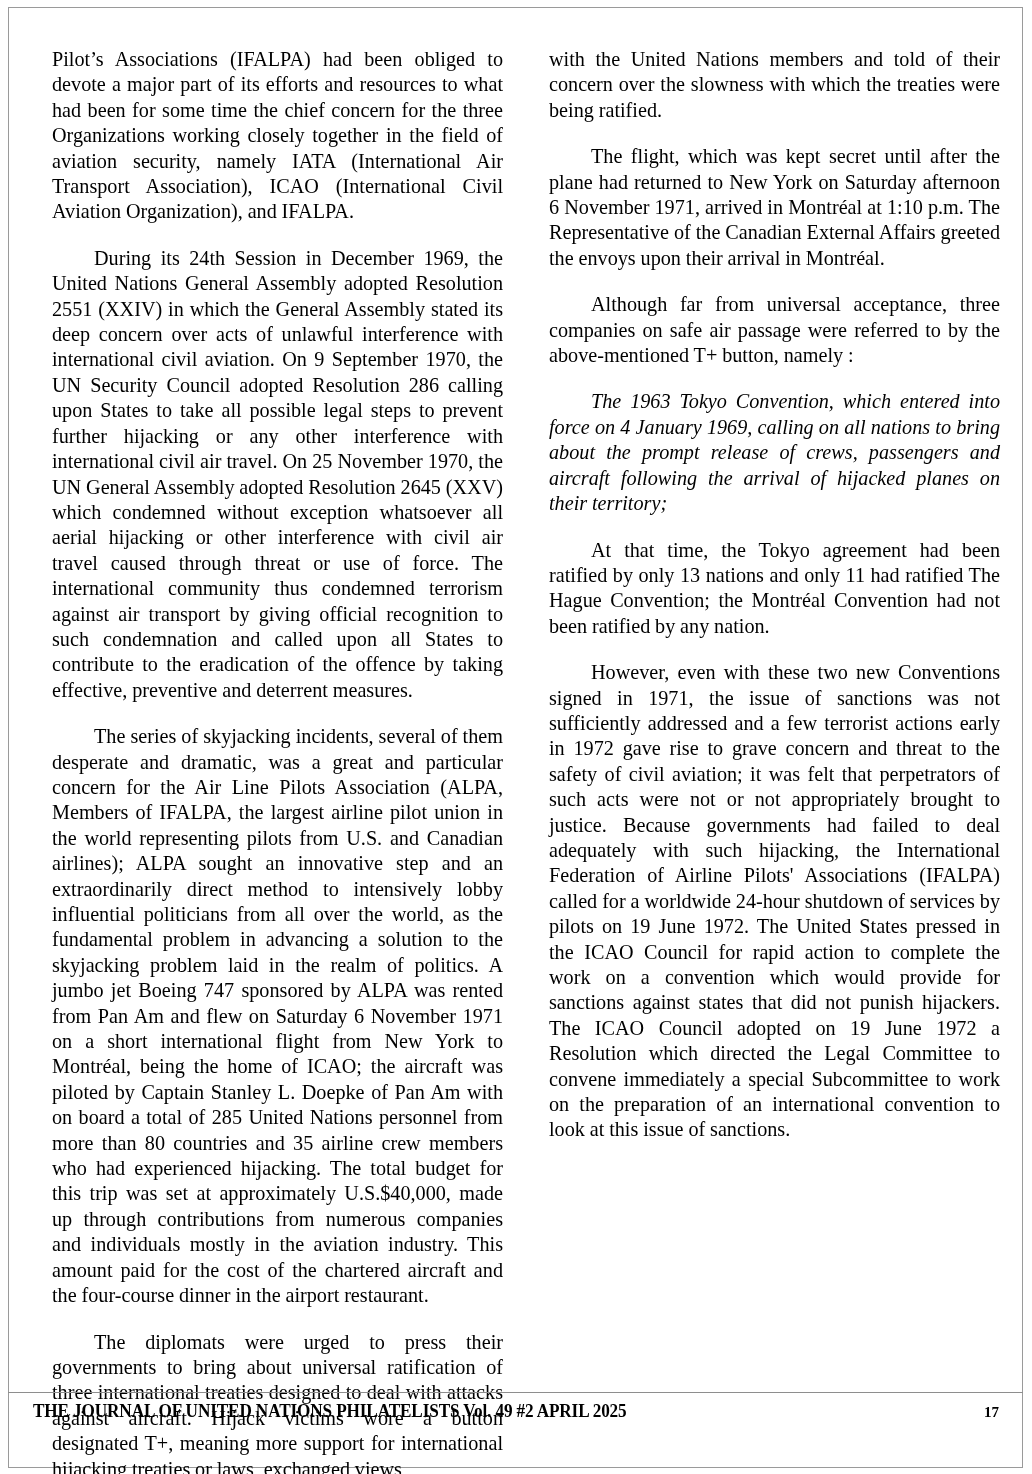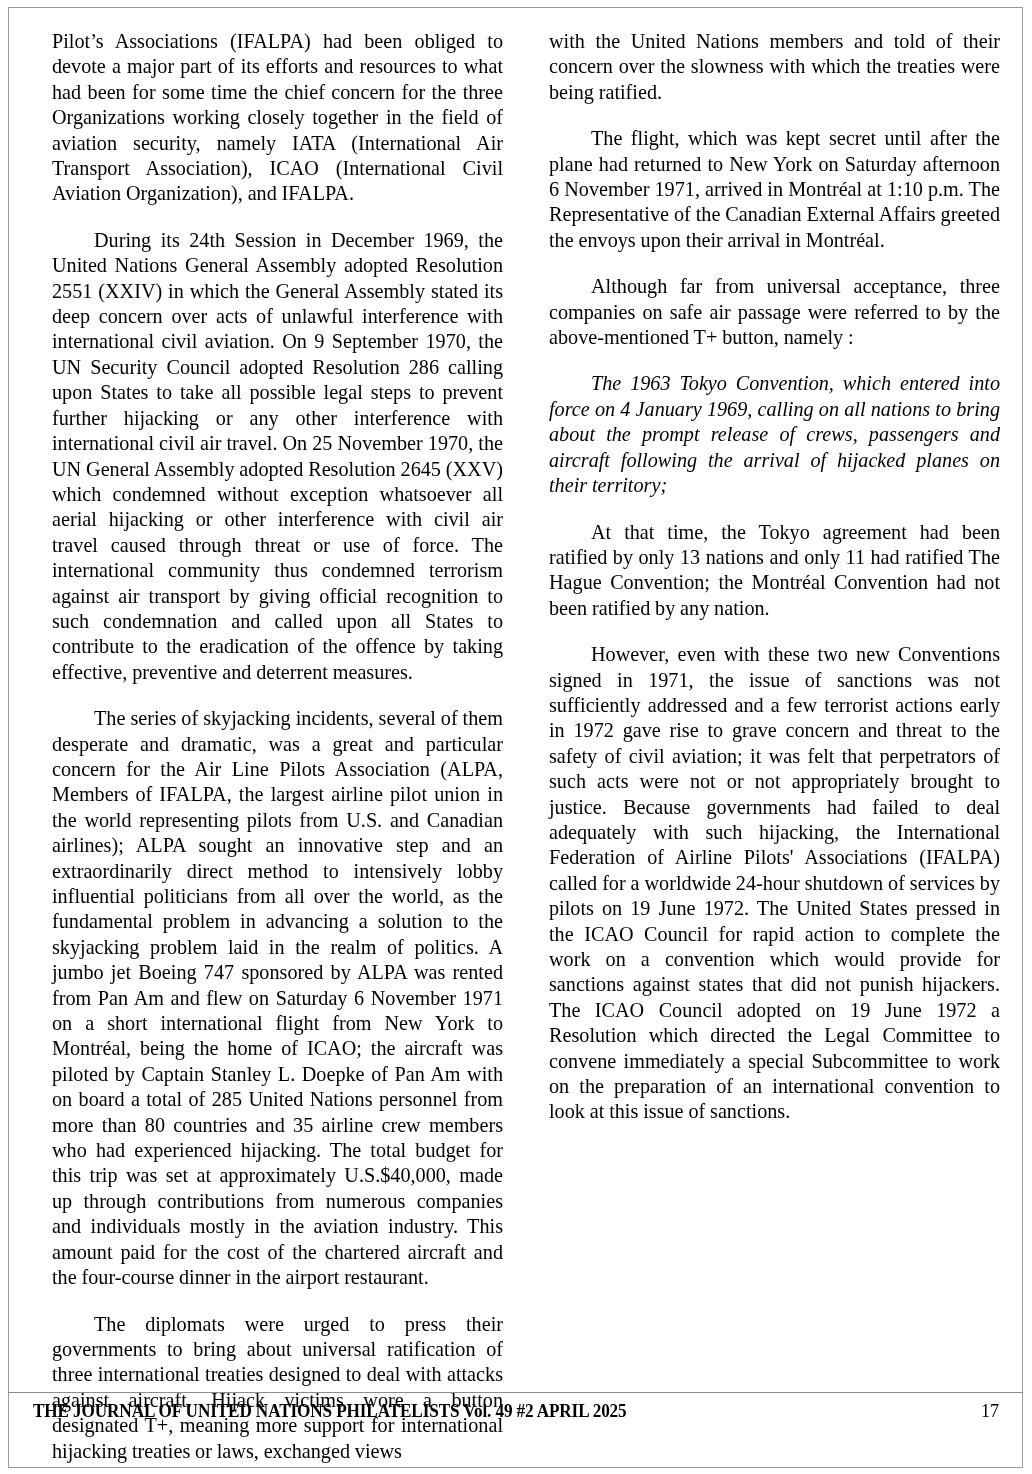--- a/index.html
+++ b/index.html
@@ -23,21 +23,21 @@
     left: 8px;
     top: 7px;
     right: 9px;
     bottom: 6px;
     border: 1px solid #9a9a9a;
     pointer-events: none;
   }
   .content {
     position: absolute;
     left: 52px;
-    top: 29px;
+    top: 47px;
     width: 928px;
     height: 1300px;
     display: flex;
     gap: 46px;
   }
   .column {
     width: 451px;
     flex: 0 0 451px;
   }
   .column.right { width: 451px; flex: 0 0 451px; }
@@ -78,22 +78,22 @@
     font-family: "Liberation Serif", "DejaVu Serif", serif;
     font-weight: bold;
     font-size: 18.5px;
     letter-spacing: -0.15px;
     transform: scaleX(0.93);
     transform-origin: left center;
     white-space: nowrap;
   }
   .footer-page {
     font-family: "Liberation Serif", "DejaVu Serif", serif;
-    font-weight: normal;
-    font-size: 18px;
+    font-weight: bold;
+    font-size: 15px;
   }
 </style>
 </head>
 <body>
 
 <div class="page">
 
   <div class="page-edge"></div>
 
   <div class="content">

